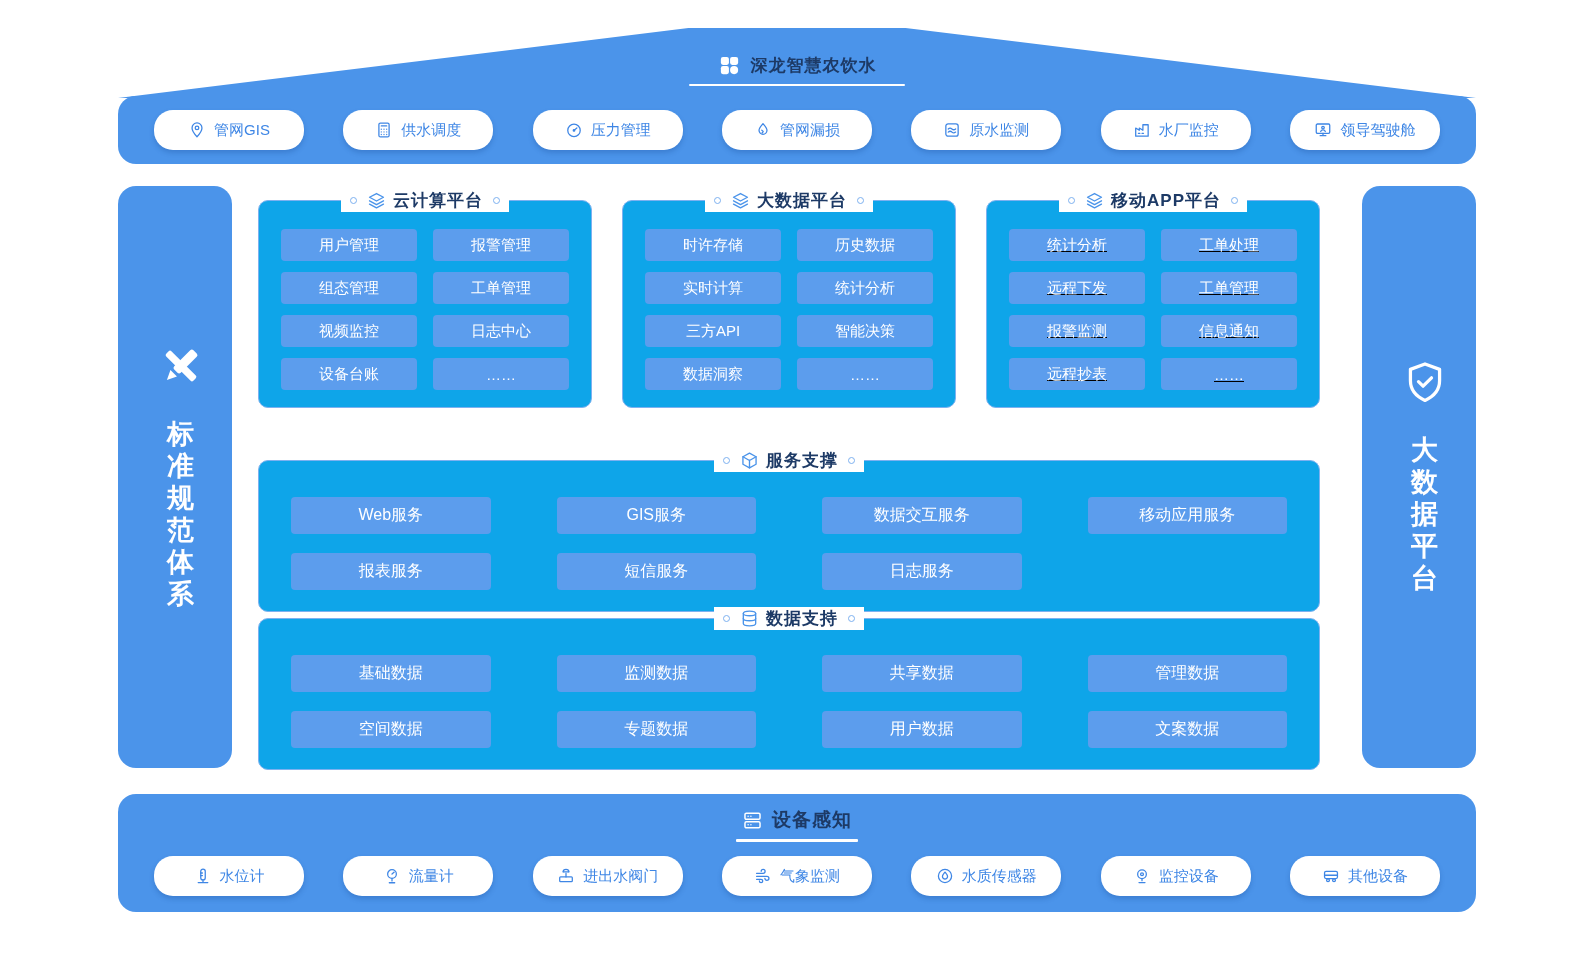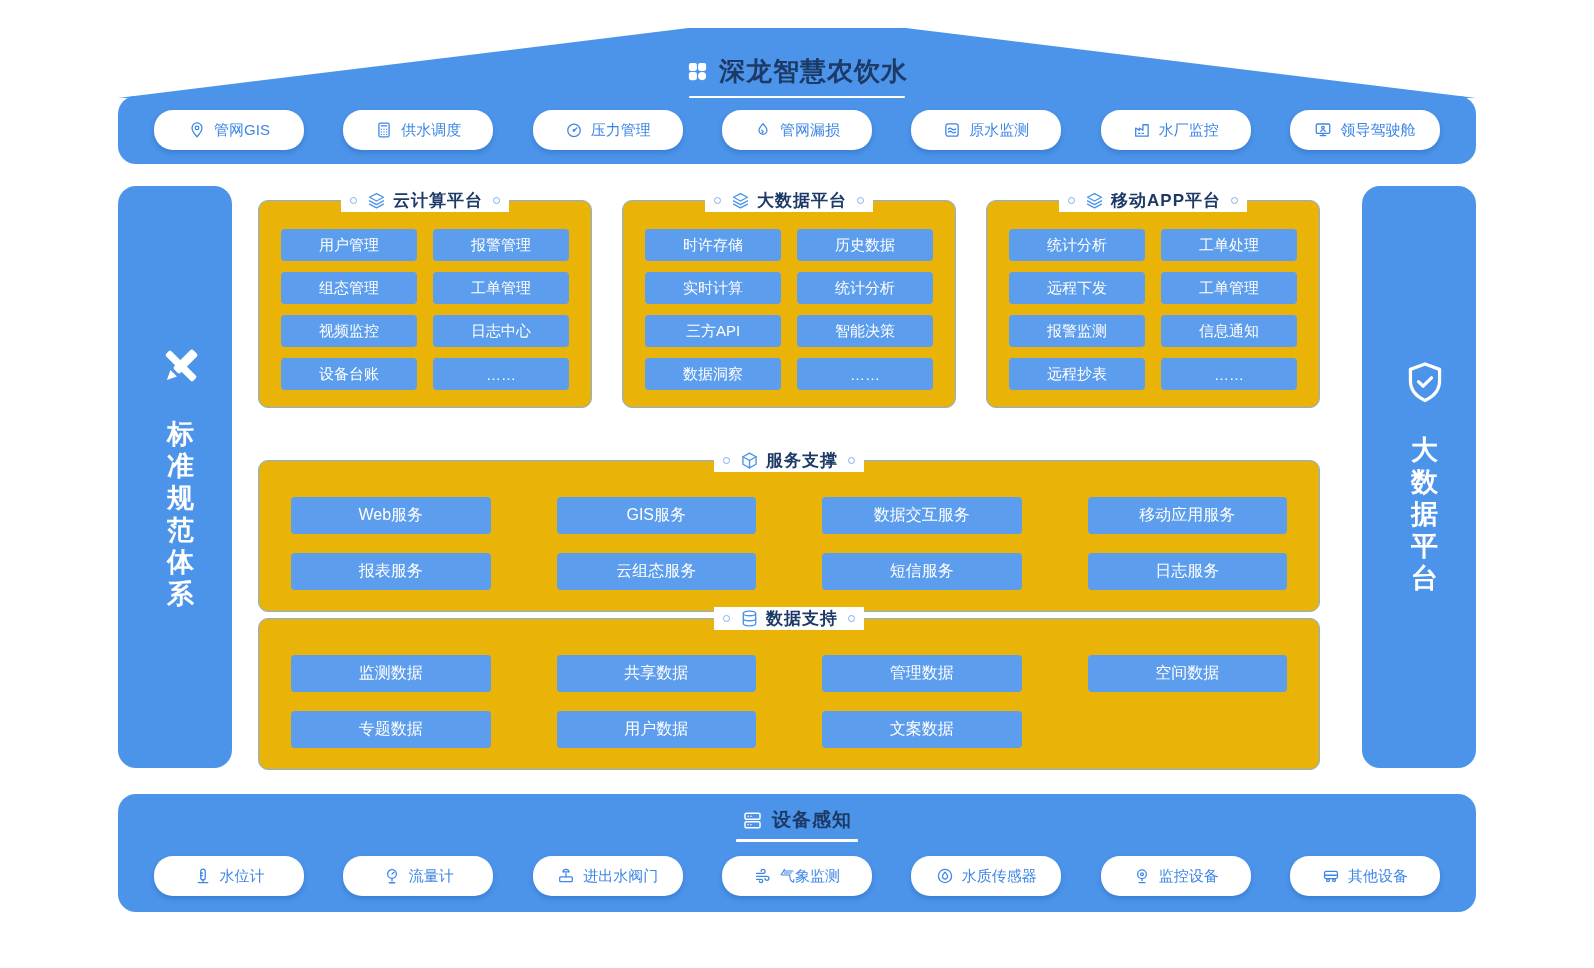--- a/index.html
+++ b/index.html
@@ -16,48 +16,48 @@
   .ic { width:18px; height:18px; flex:none; display:block; }
   .ic22{ width:23px; height:23px; }
   .ic44{ width:46px; height:46px; }
   .ic20{ width:21px; height:21px; }
   .ic19{ width:19px; height:19px; }
 
   
   .roof { position:absolute; left:118px; top:28px; width:1358px; height:70px; background:var(--blue);
           clip-path:polygon(0 100%, 42% 0, 58% 0, 100% 100%); }
   .title-wrap { position:absolute; left:0; top:54px; width:100%; display:flex; flex-direction:column; align-items:center; z-index:3; }
-  .title-row { display:flex; align-items:center; gap:10px; color:var(--navy); font-size:26px; font-weight:bold; letter-spacing:1px; }
+  .title-row { display:flex; align-items:center; gap:10px; color:var(--navy); font-size:17px; font-weight:bold; letter-spacing:1px; }
   .title-row .ic { color:#fff; }
   .t-underline { width:216px; height:2px; background:#fff; margin-top:7px; border-radius:1px; }
 
   
   .banner { position:absolute; left:118px; top:96px; width:1358px; height:68px; background:var(--blue);
             border-radius:18px; display:flex; align-items:center; justify-content:space-between; padding:0 36px; }
   .chip { height:40px; min-width:150px; background:#fff; border-radius:19px; display:flex; align-items:center;
           justify-content:center; gap:8px; padding:0 14px; color:var(--chiptext); font-size:15px; font-weight:500;
           cursor:pointer; box-shadow:0 3px 5px rgba(22,72,146,.28); white-space:nowrap; }
 
   
   .pillar { position:absolute; top:186px; width:114px; height:582px; background:var(--blue); border-radius:18px;
             display:flex; flex-direction:column; align-items:center; justify-content:center; gap:30px; color:#fff;padding-left:11px; }
   .pillar-left { left:118px; }
   .pillar-right { left:1362px; }
   .vtext { font-size:27px; font-weight:bold; width:1.15em; line-height:1.18; text-align:center; word-break:break-all; }
 
   
-  .obox { position:absolute; background:#eab308; border:1px solid var(--line); border-radius:10px; }
+  .obox { position:absolute; background:#0ea5e9; border:1px solid var(--line); border-radius:10px; }
   .obox-head { position:absolute; top:-12px; left:50%; transform:translateX(-50%); background:#fff;
                display:flex; align-items:center; gap:7px; padding:0 6px; white-space:nowrap; z-index:2; }
   .dot { width:7px; height:7px; border:1.5px solid var(--line); border-radius:50%; background:#fff; flex:none; margin:0 3px; }
   .obox-title { font-size:17px; font-weight:bold; color:var(--navy); letter-spacing:1px; }
   .obox-head .ic { color:var(--blue); }
 
   .pbox { top:200px; width:334px; height:208px; }
-  .pbox-0{ left:258px; } .pbox-1{ left:622px; } .pbox-2{ left:986px; }
+  .pbox-0{ left:258px; } .pbox-1{ left:622px; } .pbox-2{ left:986px;text-decoration:underline; }
   .grid2 { margin:28px 22px 0; display:grid; grid-template-columns:1fr 1fr; gap:11px 16px; }
   .btn { height:32px; background:var(--btn); color:#fff; font-size:15px; border-radius:4px;
          display:flex; align-items:center; justify-content:center; cursor:pointer; white-space:nowrap; }
 
   .wbox { left:258px; width:1062px; height:152px; }
   .wbox-svc { top:460px; }
   .wbox-data { top:618px; }
   .grid4 { margin:36px 32px 0; display:grid; grid-template-columns:repeat(4,1fr); gap:19px 66px; }
   .grid4 .btn { height:37px; font-size:16px; }
 
@@ -363,36 +363,36 @@
         </svg>
       <span class="obox-title">服务支撑</span>
       <span class="dot"></span>
     </div>
     <div class="grid4">
       <div class="btn">Web服务</div>
       <div class="btn">GIS服务</div>
       <div class="btn">数据交互服务</div>
       <div class="btn">移动应用服务</div>
       <div class="btn">报表服务</div>
-      <div class="btn">云组态服务</div>
       <div class="btn">短信服务</div>
       <div class="btn">日志服务</div>
     </div>
   </div>
 
   <div class="obox wbox wbox-data">
     <div class="obox-head">
       <span class="dot"></span>
       <svg class="ic ic19">
           <use href="#i-db"></use>
         </svg>
       <span class="obox-title">数据支持</span>
       <span class="dot"></span>
     </div>
     <div class="grid4">
+      <div class="btn">基础数据</div>
       <div class="btn">监测数据</div>
       <div class="btn">共享数据</div>
       <div class="btn">管理数据</div>
       <div class="btn">空间数据</div>
       <div class="btn">专题数据</div>
       <div class="btn">用户数据</div>
       <div class="btn">文案数据</div>
     </div>
   </div>
 

